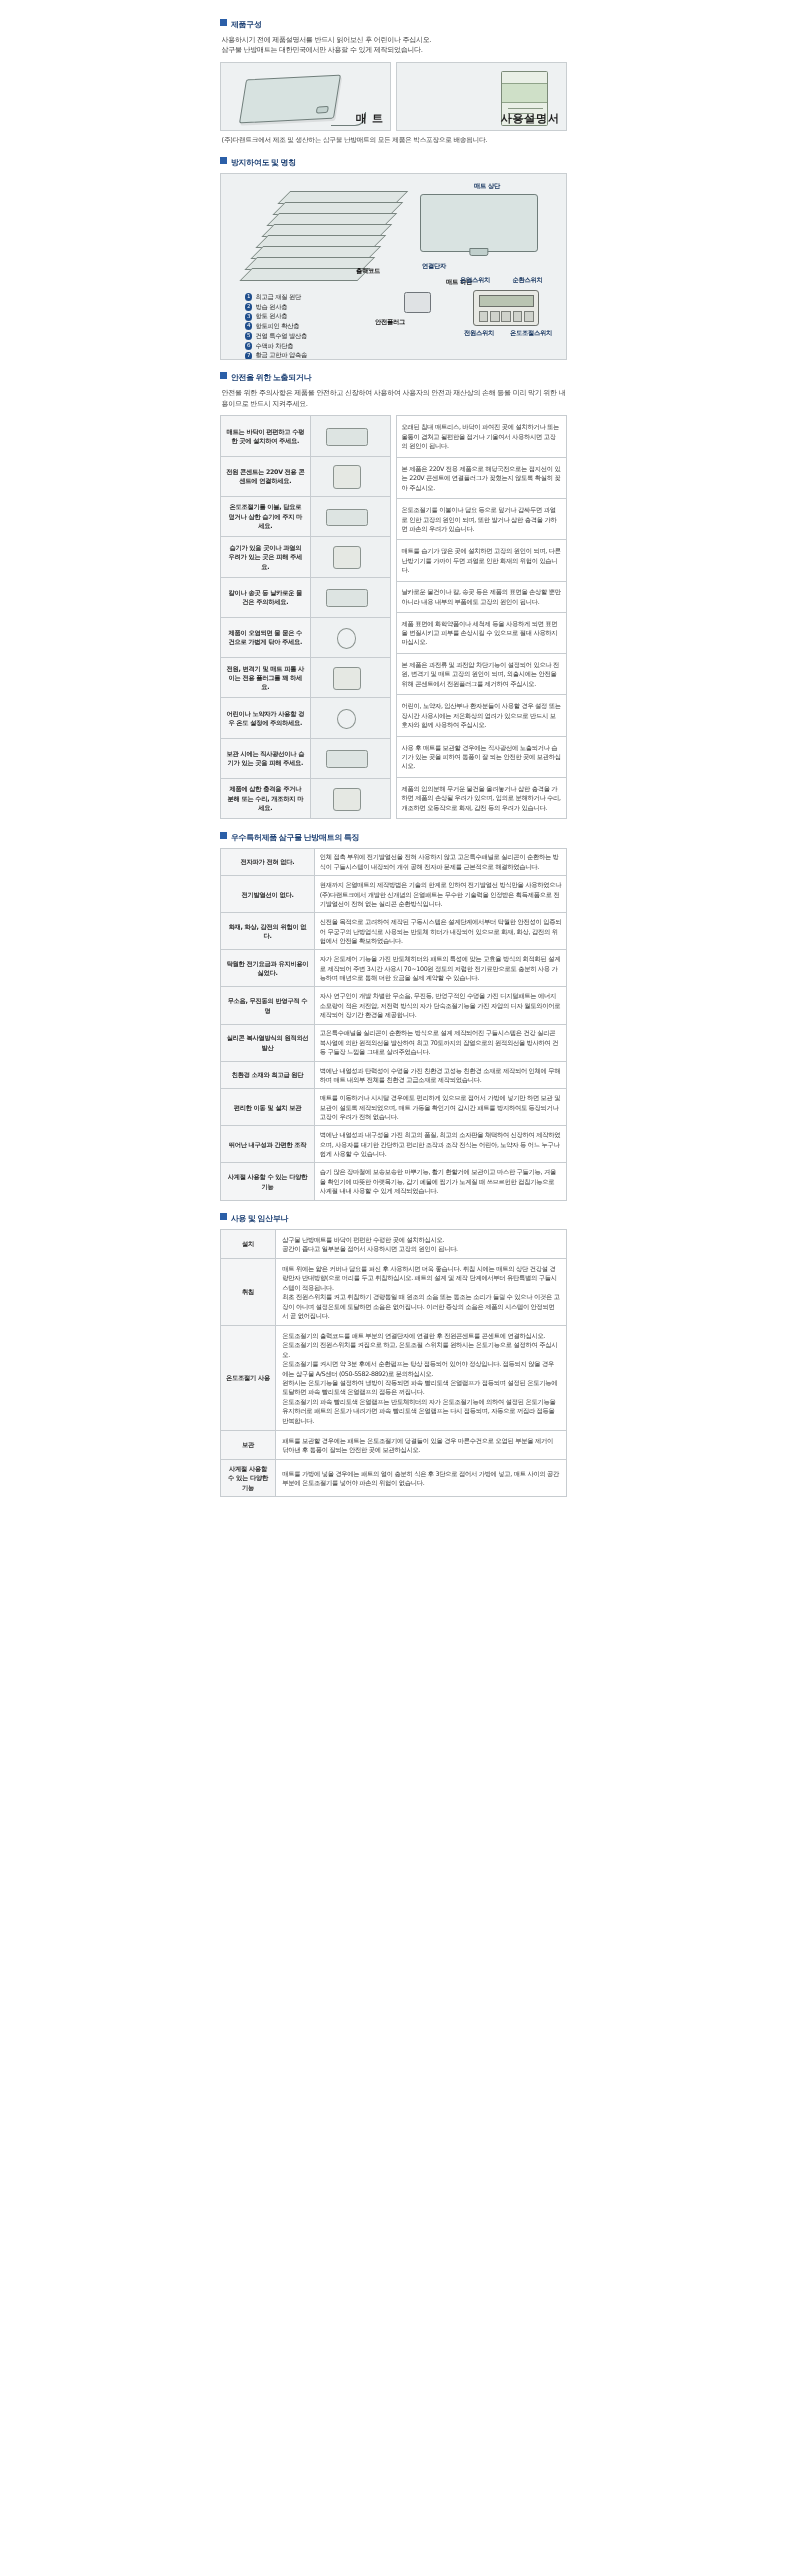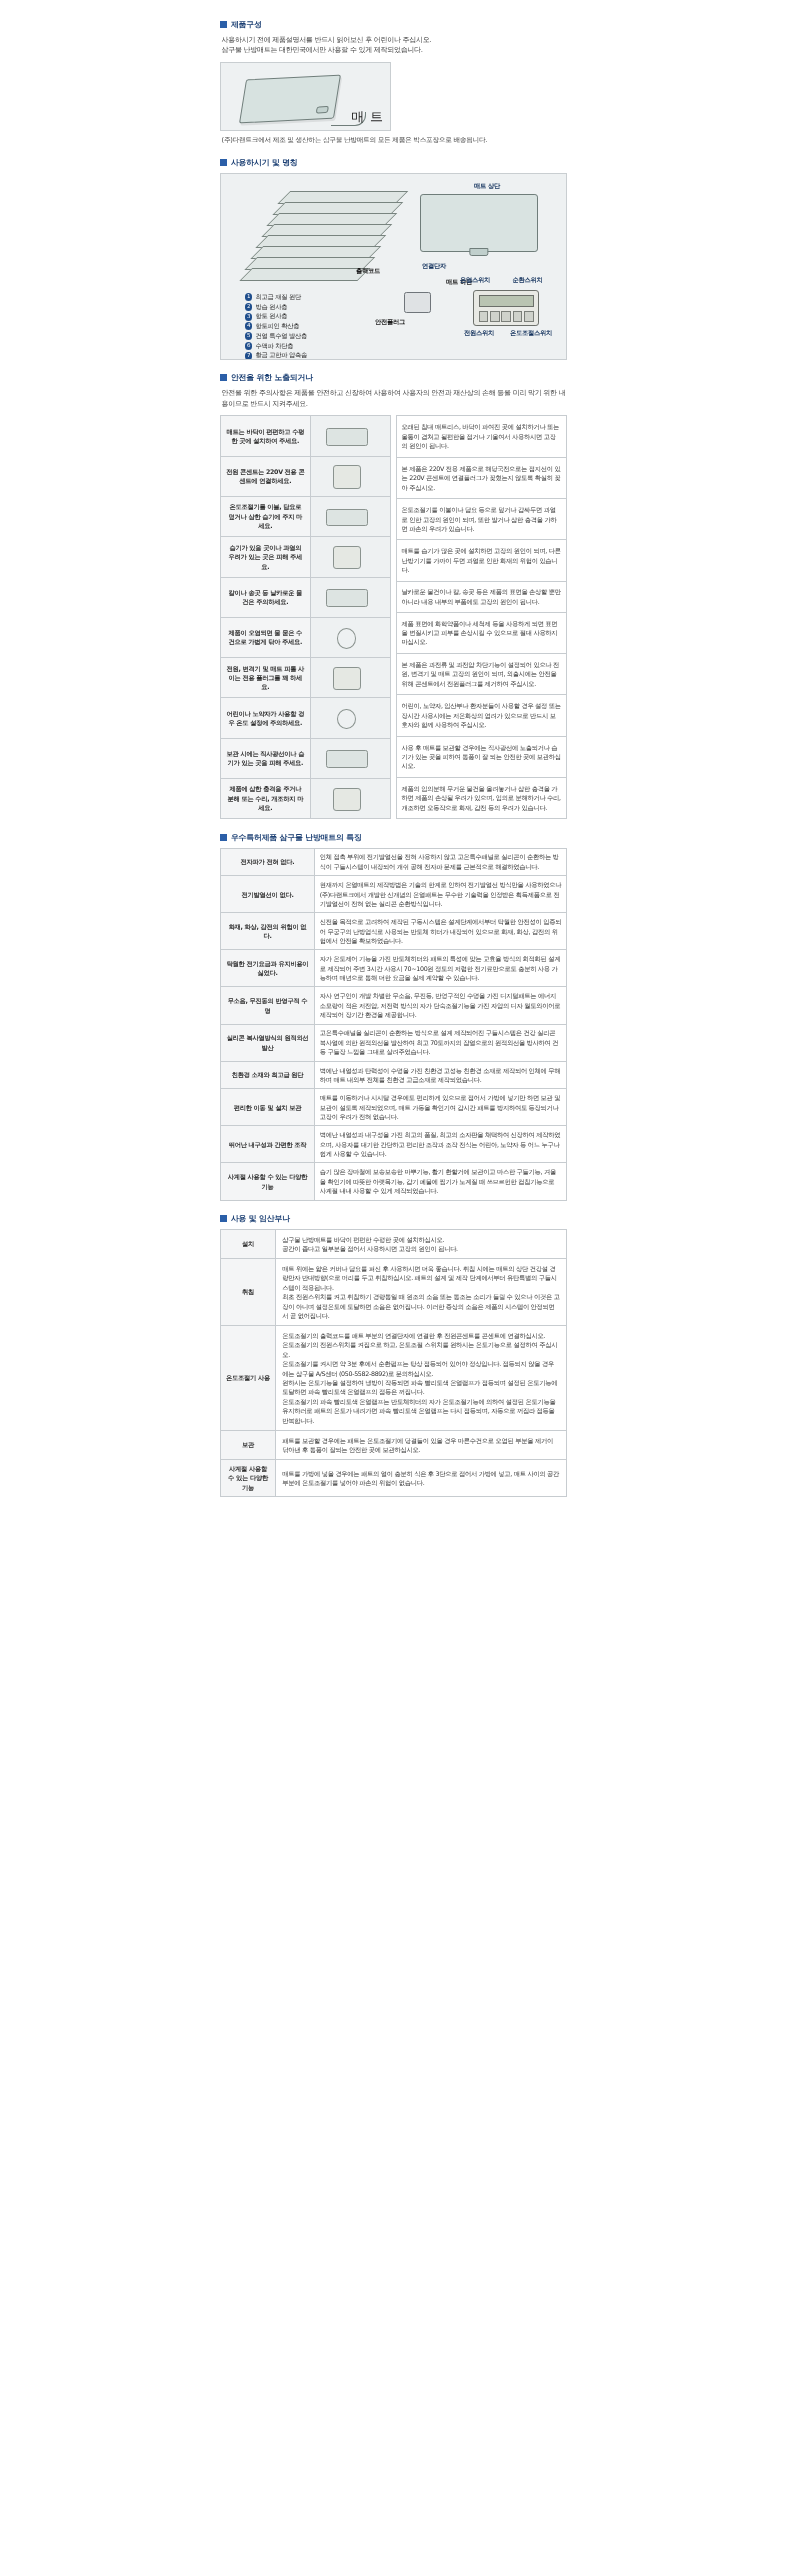--- a/index.html
+++ b/index.html
@@ -13,23 +13,23 @@
   }
   .page {
     width: 787px;
     margin: 0 auto;
     padding: 6.3px 220px 31.5px 220px;
     background: #fff;
   }
   
   .sec-head {
     display: flex;
-    align-items: center;
     gap: 3.9px;
     margin: 12.6px 0 4.7px 0;
+    font-family: Liberation Serif, serif;
   }
   .sec-head .sq {
     width: 7px; height: 7px;
     background: #2b5fa8;
     display: inline-block;
     flex: 0 0 auto;
   }
   .sec-head .txt {
     font-size: 7.9px;
     font-weight: bold;
@@ -60,22 +60,22 @@
   .prod-cell {
     position: relative;
     background: #eef1f2;
     border: 0.8px solid #c9ced1;
     height: 69px;
     overflow: hidden;
   }
   .prod-cell .caption {
     position: absolute;
     right: 6.3px; bottom: 3.9px;
-    font-size: 13px;
-    font-weight: normal;
+    font-size: 11px;
+    font-weight: bold;
     color: #1f1f1f;
     letter-spacing: 0.8px;
   }
   
   .mat-shape {
     position: absolute;
     left: 22px; top: 14px;
     width: 94px; height: 44px;
     background: #d7e2e0;
     border: 0.9px solid #6f7d7a;
@@ -376,26 +376,35 @@
   </div>
   <p class="lead" style="white-space: pre-line;">사용하시기 전에 제품설명서를 반드시 읽어보신 후 어린이나 주십시오.
 삼구물 난방매트는 대한민국에서만 사용할 수 있게 제작되었습니다.</p>
 
   <div class="prod-grid">
     <div class="prod-cell">
       <span class="mat-shape"></span>
       <span class="mat-cord"></span>
       <span class="caption">매 트</span>
     </div>
+    <div class="prod-cell">
+      <span class="manual-shape">
+        <span class="manual-band"></span>
+        <span class="manual-line" style="top:36px;"></span>
+        <span class="manual-line" style="top:41px;width:25px;"></span>
+        <span class="manual-line" style="top:46px;width:30px;"></span>
+      </span>
+      <span class="caption">사용설명서</span>
+    </div>
   </div>
   <p class="note">(주)다랜트크에서 제조 및 생산하는 삼구물 난방매트의 모든 제품은 박스포장으로 배송됩니다.</p>
 
   <div class="sec-head">
     <span class="sq"></span>
-    <span class="txt">사용하시기 및 명칭</span>
+    <span class="txt">방지하여도 및 명칭</span>
   </div>
 
   <div class="struct-panel">
 
     <div class="layer-stack">
       <span class="layer" style="left:44px; top:0px;"></span>
       <span class="layer" style="left:39px; top:11px;"></span>
       <span class="layer" style="left:33px; top:22px;"></span>
       <span class="layer" style="left:27.5px; top:33px;"></span>
       <span class="layer" style="left:22px; top:44px;"></span>

